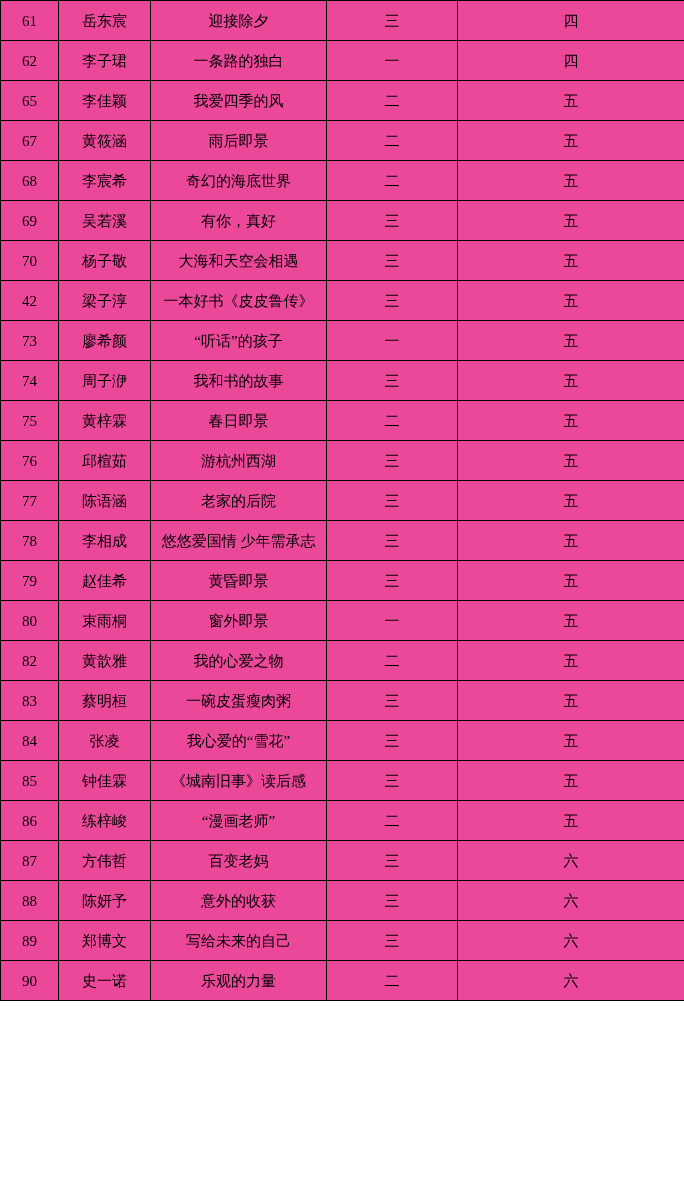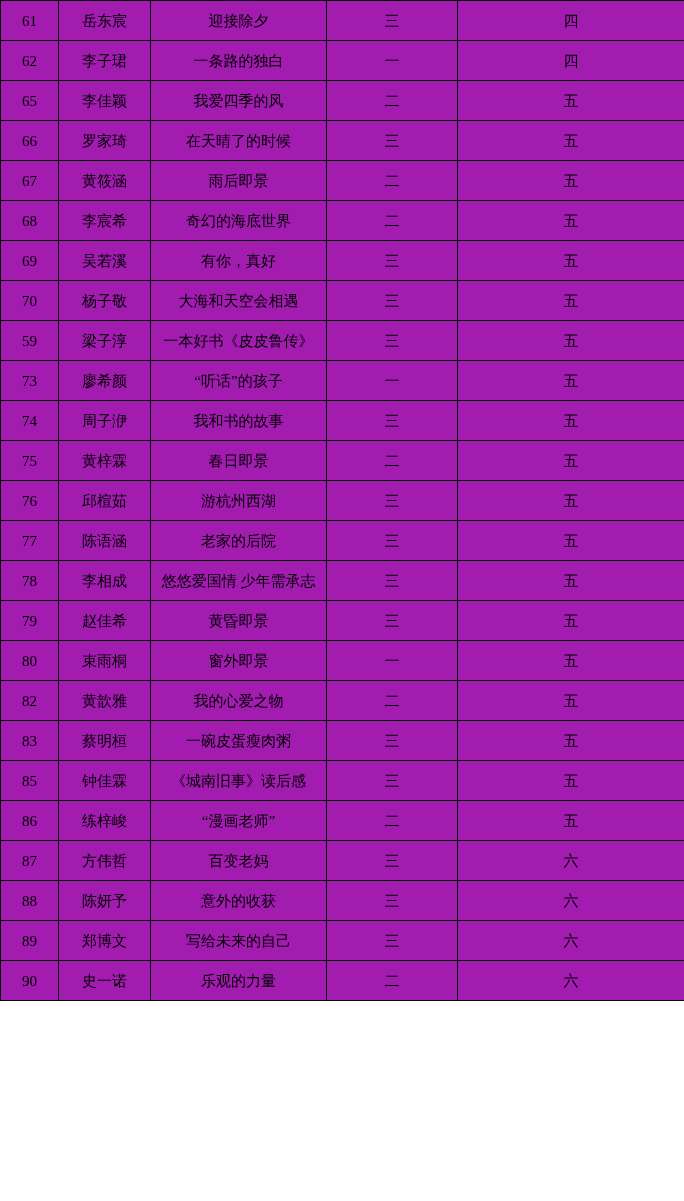--- a/index.html
+++ b/index.html
@@ -7,21 +7,21 @@
     padding: 0;
     background: #ffffff;
   }
   body {
     width: 684px;
   }
   table.score-table {
     width: 684px;
     border-collapse: collapse;
     table-layout: fixed;
-    background: #a21caf;
+    background: #ec4899;
   }
   table.score-table td {
     border: 1px solid #000000;
     height: 39px;
     text-align: center;
     vertical-align: middle;
     color: #000000;
     font-family: "Liberation Serif", "DejaVu Serif", serif;
     font-size: 15px;
     line-height: 1.2;
@@ -62,27 +62,20 @@
         <td>四</td>
       </tr>
       <tr>
         <td>65</td>
         <td>李佳颖</td>
         <td>我爱四季的风</td>
         <td>二</td>
         <td>五</td>
       </tr>
       <tr>
-        <td>66</td>
-        <td>罗家琦</td>
-        <td>在天晴了的时候</td>
-        <td>三</td>
-        <td>五</td>
-      </tr>
-      <tr>
         <td>67</td>
         <td>黄筱涵</td>
         <td>雨后即景</td>
         <td>二</td>
         <td>五</td>
       </tr>
       <tr>
         <td>68</td>
         <td>李宸希</td>
         <td>奇幻的海底世界</td>
@@ -97,21 +90,21 @@
         <td>五</td>
       </tr>
       <tr>
         <td>70</td>
         <td>杨子敬</td>
         <td>大海和天空会相遇</td>
         <td>三</td>
         <td>五</td>
       </tr>
       <tr>
-        <td>59</td>
+        <td>42</td>
         <td>梁子淳</td>
         <td>一本好书《皮皮鲁传》</td>
         <td>三</td>
         <td>五</td>
       </tr>
       <tr>
         <td>73</td>
         <td>廖希颜</td>
         <td>“听话”的孩子</td>
         <td>一</td>
@@ -174,20 +167,27 @@
         <td>五</td>
       </tr>
       <tr>
         <td>83</td>
         <td>蔡明桓</td>
         <td>一碗皮蛋瘦肉粥</td>
         <td>三</td>
         <td>五</td>
       </tr>
       <tr>
+        <td>84</td>
+        <td>张凌</td>
+        <td>我心爱的“雪花”</td>
+        <td>三</td>
+        <td>五</td>
+      </tr>
+      <tr>
         <td>85</td>
         <td>钟佳霖</td>
         <td>《城南旧事》读后感</td>
         <td>三</td>
         <td>五</td>
       </tr>
       <tr>
         <td>86</td>
         <td>练梓峻</td>
         <td>“漫画老师”</td>

